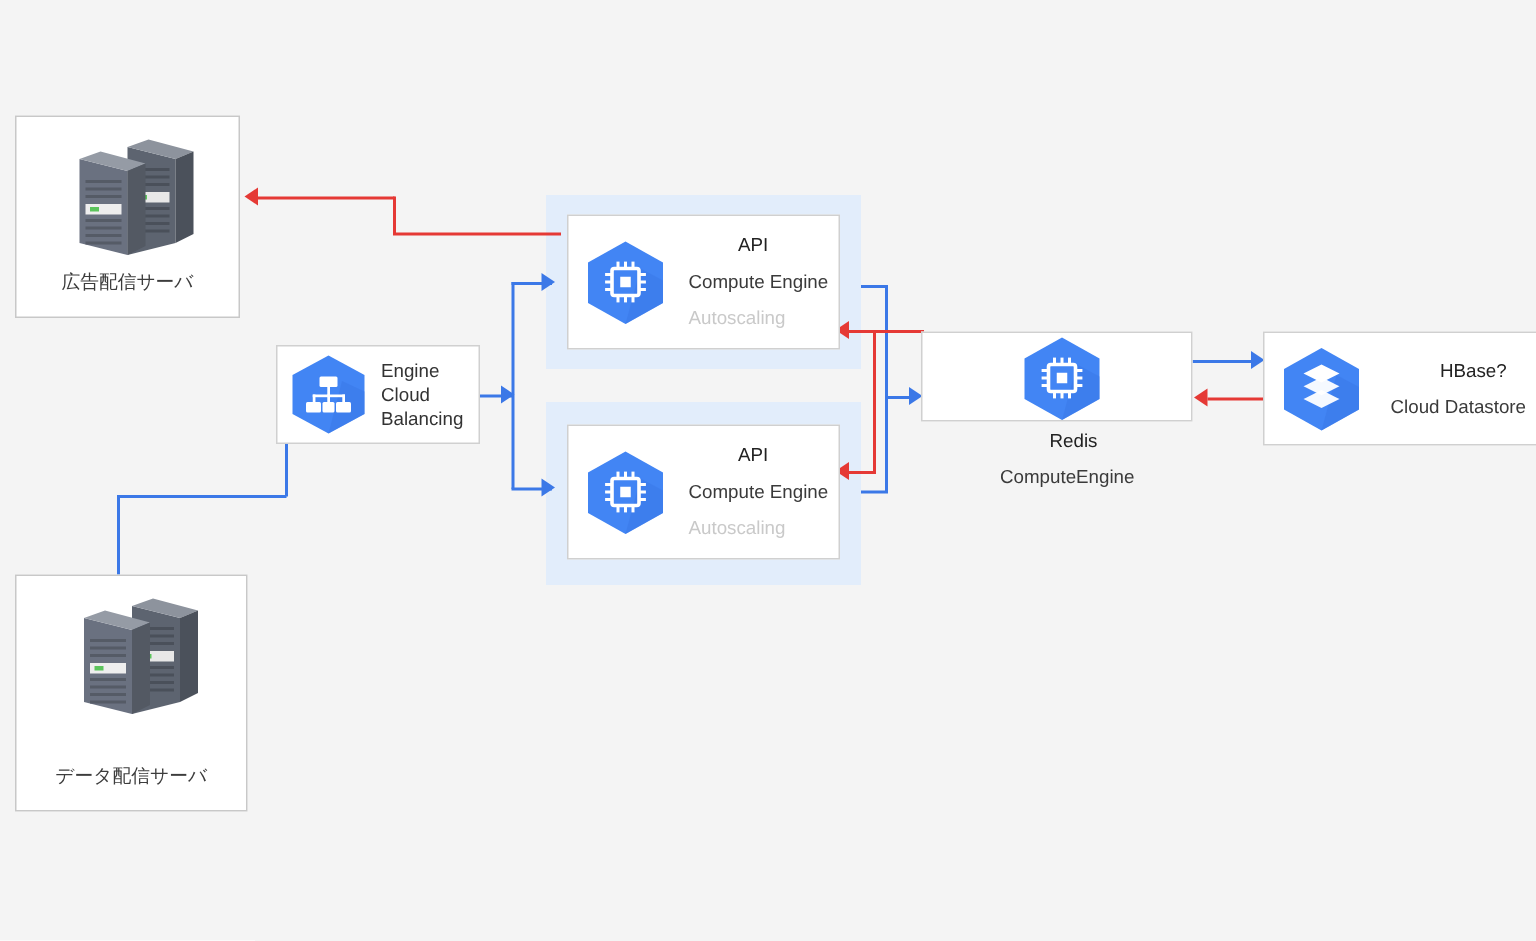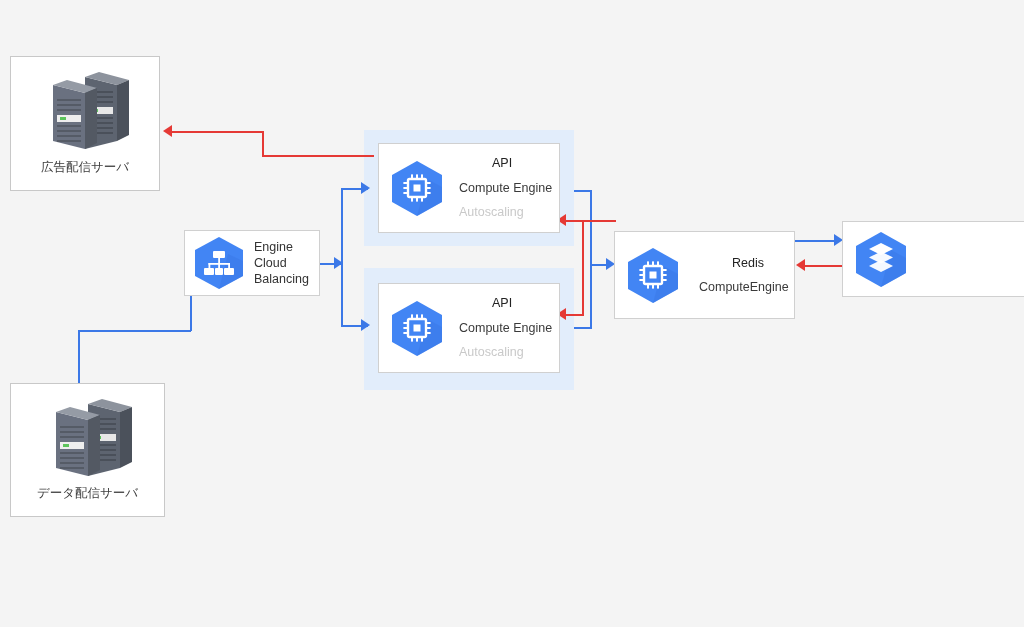--- a/index.html
+++ b/index.html
@@ -158,21 +158,21 @@
   <div class="seg v red" style="left:582px; top:220px; height:95px;"></div>
   <div class="seg h red" style="left:566px; top:314px; width:18px;"></div>
   <div class="head left c-red" style="left:557px; top:214px;"></div>
   <div class="head left c-red" style="left:557px; top:308px;"></div>
 
   <div class="seg h blue" style="left:795px; top:240px; width:45px;"></div>
   <div class="head right c-blue" style="left:834px; top:234px;"></div>
   <div class="seg h red" style="left:805px; top:265px; width:39px;"></div>
   <div class="head left c-red" style="left:796px; top:259px;"></div>
 
-  <div class="box server-box" style="left:10px; top:56px; width:150px; height:135px;">
+  <div class="box server-box" style="left:10px; top:77px; width:150px; height:135px;">
     <div style="margin-top:12px;">
       <svg width="92" height="88" viewBox="0 0 92 88">
 
         <polygon points="46,8 78,16 78,72 46,80" fill="#5d6470"></polygon>
         <polygon points="46,8 60,3 90,11 78,16" fill="#8d939d"></polygon>
         <polygon points="78,16 90,11 90,66 78,72" fill="#4b515b"></polygon>
         <g fill="#4a505a">
           <rect x="50" y="22" width="24" height="2"></rect>
             <rect x="50" y="27" width="24" height="2"></rect>
           <rect x="50" y="32" width="24" height="2"></rect>
@@ -196,21 +196,21 @@
             <rect x="18" y="66" width="24" height="2"></rect>
           <rect x="18" y="71" width="24" height="2"></rect>
         </g>
         <rect x="18" y="46" width="24" height="7" fill="#eeeeee"></rect>
         <rect x="21" y="48" width="6" height="3" fill="#5cc45c"></rect>
       </svg>
     </div>
     <div class="server-label">広告配信サーバ</div>
   </div>
 
-  <div class="box server-box" style="left:10px; top:383px; width:155px; height:134px;">
+  <div class="box server-box" style="left:10px; top:383px; width:155px; height:158px;">
     <div style="margin-top:12px;">
       <svg width="92" height="88" viewBox="0 0 92 88">
         <polygon points="46,8 78,16 78,72 46,80" fill="#5d6470"></polygon>
         <polygon points="46,8 60,3 90,11 78,16" fill="#8d939d"></polygon>
         <polygon points="78,16 90,11 90,66 78,72" fill="#4b515b"></polygon>
         <g fill="#4a505a">
           <rect x="50" y="22" width="24" height="2"></rect>
             <rect x="50" y="27" width="24" height="2"></rect>
           <rect x="50" y="32" width="24" height="2"></rect>
             <rect x="50" y="48" width="24" height="2"></rect>
@@ -321,21 +321,21 @@
         </g>
       </svg>
     </div>
     <div class="gcp-text" style="margin-left:10px;">
       <div class="t1">API</div>
       <div class="t2">Compute Engine</div>
       <div class="t3">Autoscaling</div>
     </div>
   </div>
 
-  <div class="gcp-card" style="left:614px; top:231px; width:181px; height:88px;">
+  <div class="gcp-card" style="left:614px; top:221px; width:181px; height:60px;flex-direction:column;">
     <div style="margin-left:6px;">
       <svg width="64" height="60" viewBox="0 0 64 60">
         <polygon points="32,3 57,17 57,44 32,58 7,44 7,17" fill="#4285f4"></polygon>
         <polygon points="32,58 57,44 57,29 42,21" fill="#3b78e7" opacity="0.55"></polygon>
         <g fill="none" stroke="#ffffff" stroke-width="2.4">
           <rect x="23" y="21" width="18" height="18" rx="1.5"></rect>
         </g>
         <rect x="28.5" y="26.5" width="7" height="7" fill="#ffffff"></rect>
         <g fill="#ffffff">
           <rect x="26" y="16.4" width="2" height="4.2"></rect>
@@ -364,15 +364,19 @@
       <svg width="64" height="60" viewBox="0 0 64 60">
         <polygon points="32,3 57,17 57,44 32,58 7,44 7,17" fill="#4285f4"></polygon>
         <polygon points="32,58 57,44 57,29 42,21" fill="#3b78e7" opacity="0.55"></polygon>
         <g fill="#ffffff">
           <polygon points="32,14 44,20 32,26 20,20"></polygon>
           <polygon points="32,22.5 42.2,27.6 44,28.5 32,34.5 20,28.5 21.8,27.6" opacity="0.95"></polygon>
           <polygon points="32,31 42.2,36.1 44,37 32,43 20,37 21.8,36.1" opacity="0.95"></polygon>
         </g>
       </svg>
     </div>
+    <div class="gcp-text" style="margin-left:14px;">
+      <div class="t1">HBase?</div>
+      <div class="t2">Cloud Datastore</div>
+    </div>
   </div>
 
 </div>
 
 </body></html>

